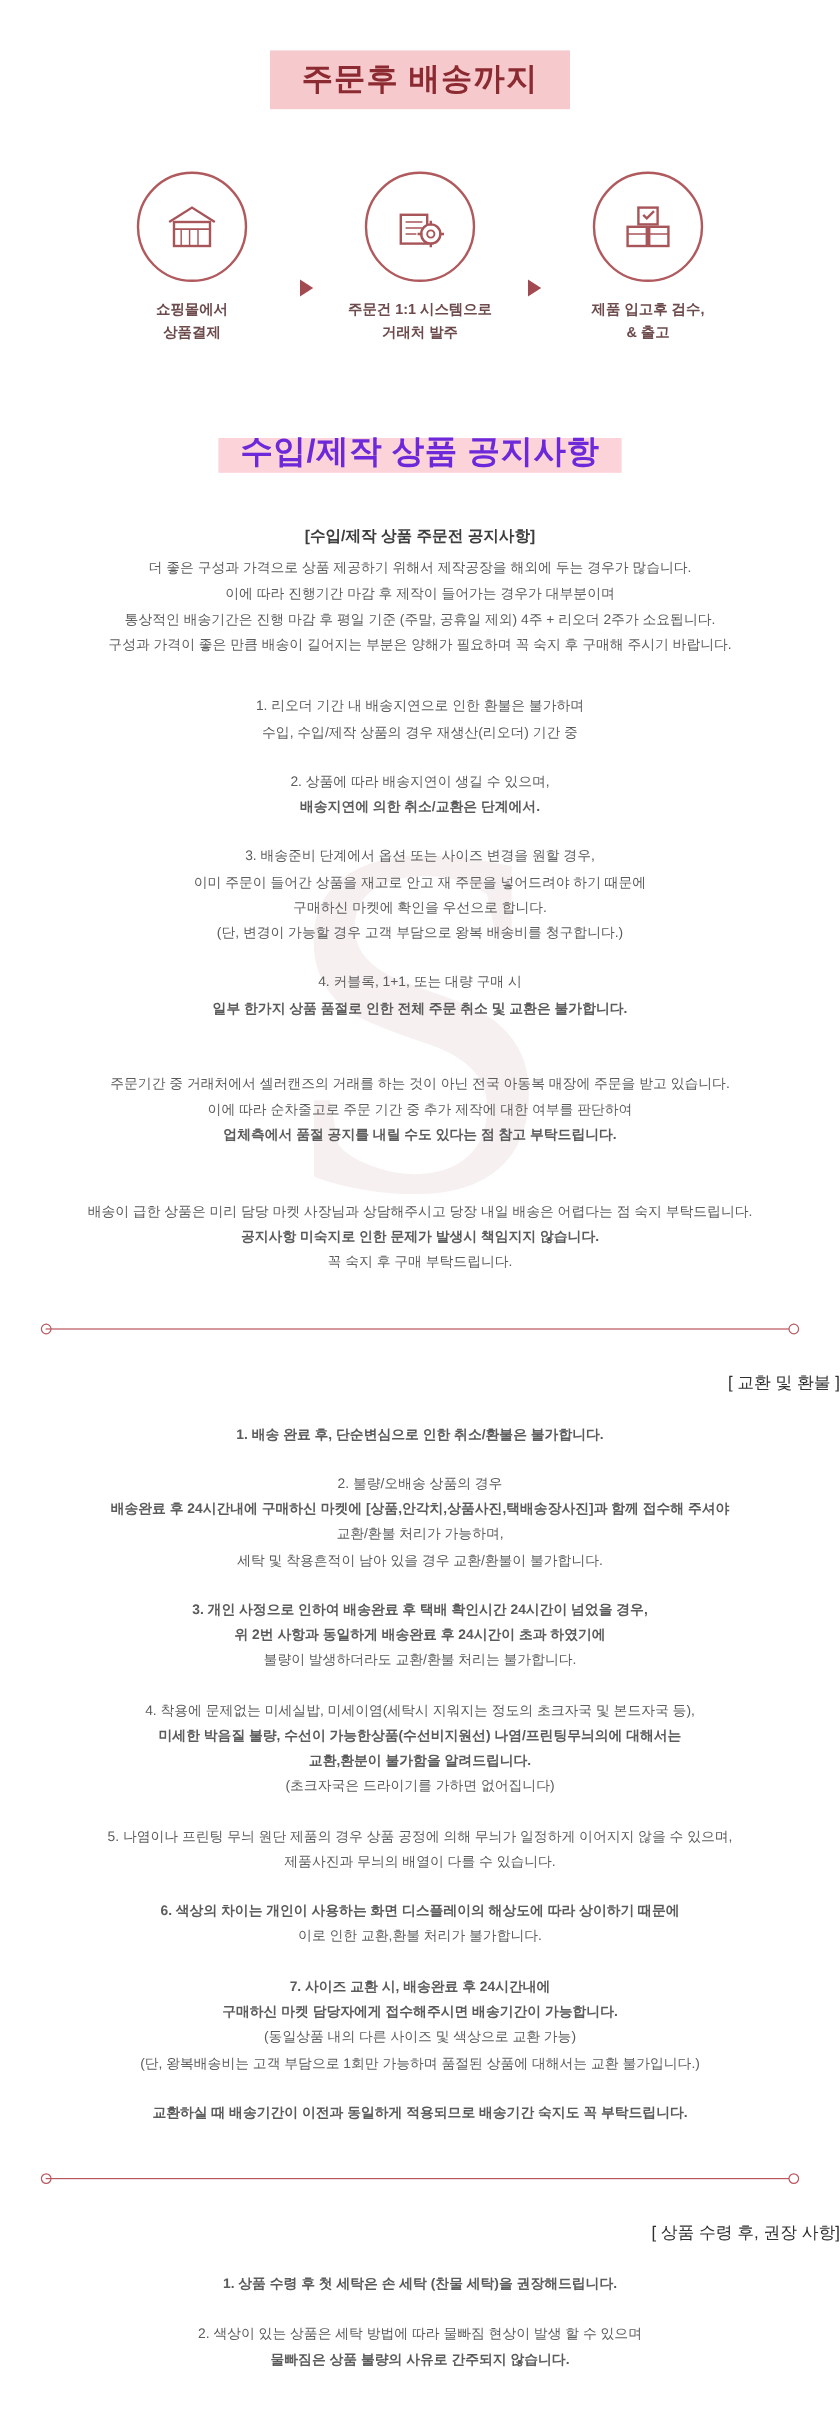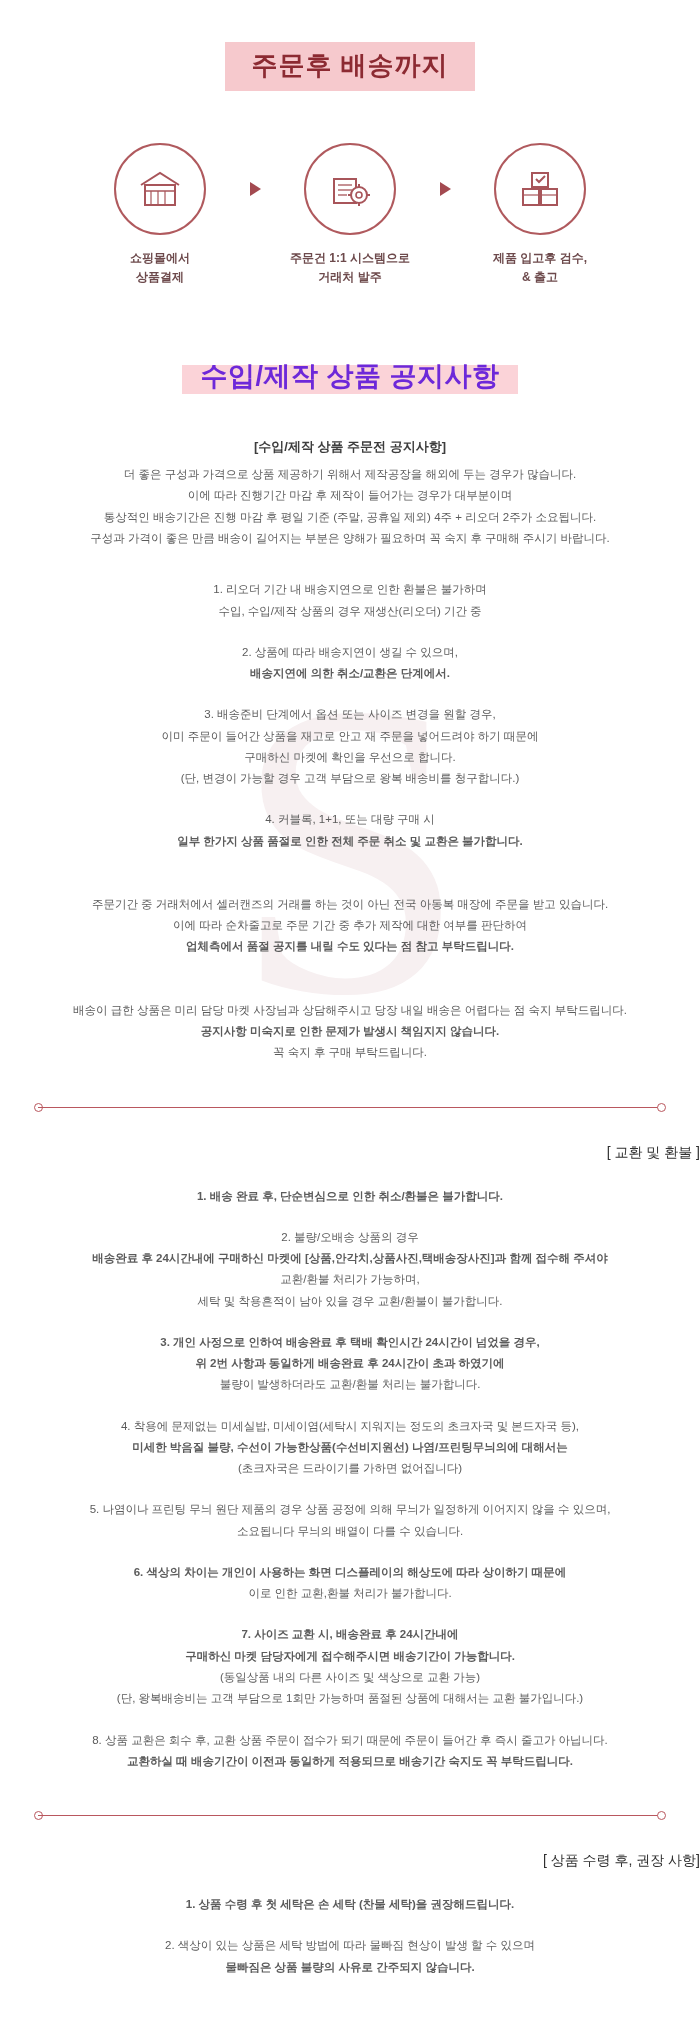--- a/index.html
+++ b/index.html
@@ -55,21 +55,21 @@
     letter-spacing: 1px;
     font-family: "Liberation Sans", sans-serif;
     margin-top: 28px;
   }
 
   
   .steps {
     margin-top: 52px;
     display: flex;
     justify-content: center;
-    align-items: flex-start;
+    align-items: flex-end;
     gap: 0;
   }
   .step {
     width: 150px;
     text-align: center;
   }
   .circle {
     width: 92px;
     height: 92px;
     border: 2px solid #b05a5e;
@@ -333,38 +333,38 @@
         <p class="line">세탁 및 착용흔적이 남아 있을 경우 교환/환불이 불가합니다.</p>
       </div>
       <div class="blk">
         <p class="line redb">3. 개인 사정으로 인하여 배송완료 후 택배 확인시간 24시간이 넘었을 경우,</p>
         <p class="line redb">위 2번 사항과 동일하게 배송완료 후 24시간이 초과 하였기에</p>
         <p class="line">불량이 발생하더라도 교환/환불 처리는 불가합니다.</p>
       </div>
       <div class="blk">
         <p class="line">4. 착용에 문제없는 미세실밥, 미세이염(세탁시 지워지는 정도의 초크자국 및 본드자국 등),</p>
         <p class="line redb">미세한 박음질 불량, 수선이 가능한상품(수선비지원선) 나염/프린팅무늬의에 대해서는</p>
+        <p class="line redb">교환,환분이 불가함을 알려드립니다.</p>
         <p class="line">(초크자국은 드라이기를 가하면 없어집니다)</p>
       </div>
       <div class="blk">
         <p class="line">5. 나염이나 프린팅 무늬 원단 제품의 경우 상품 공정에 의해 무늬가 일정하게 이어지지 않을 수 있으며,</p>
-        <p class="line">소요됩니다 무늬의 배열이 다를 수 있습니다.</p>
+        <p class="line">제품사진과 무늬의 배열이 다를 수 있습니다.</p>
       </div>
       <div class="blk">
         <p class="line redb">6. 색상의 차이는 개인이 사용하는 화면 디스플레이의 해상도에 따라 상이하기 때문에</p>
         <p class="line">이로 인한 교환,환불 처리가 불가합니다.</p>
       </div>
       <div class="blk">
         <p class="line redb">7. 사이즈 교환 시, 배송완료 후 24시간내에</p>
         <p class="line redb">구매하신 마켓 담당자에게 접수해주시면 배송기간이 가능합니다.</p>
         <p class="line">(동일상품 내의 다른 사이즈 및 색상으로 교환 가능)</p>
         <p class="line">(단, 왕복배송비는 고객 부담으로 1회만 가능하며 품절된 상품에 대해서는 교환 불가입니다.)</p>
       </div>
       <div class="blk">
-        <p class="line">8. 상품 교환은 회수 후, 교환 상품 주문이 접수가 되기 때문에 주문이 들어간 후 즉시 줄고가 아닙니다.</p>
         <p class="line redb">교환하실 때 배송기간이 이전과 동일하게 적용되므로 배송기간 숙지도 꼭 부탁드립니다.</p>
       </div>
     </div>
 
     <div class="divider">
       <div class="dot l"></div>
       <div class="bar"></div>
       <div class="dot r"></div>
     </div>
 

